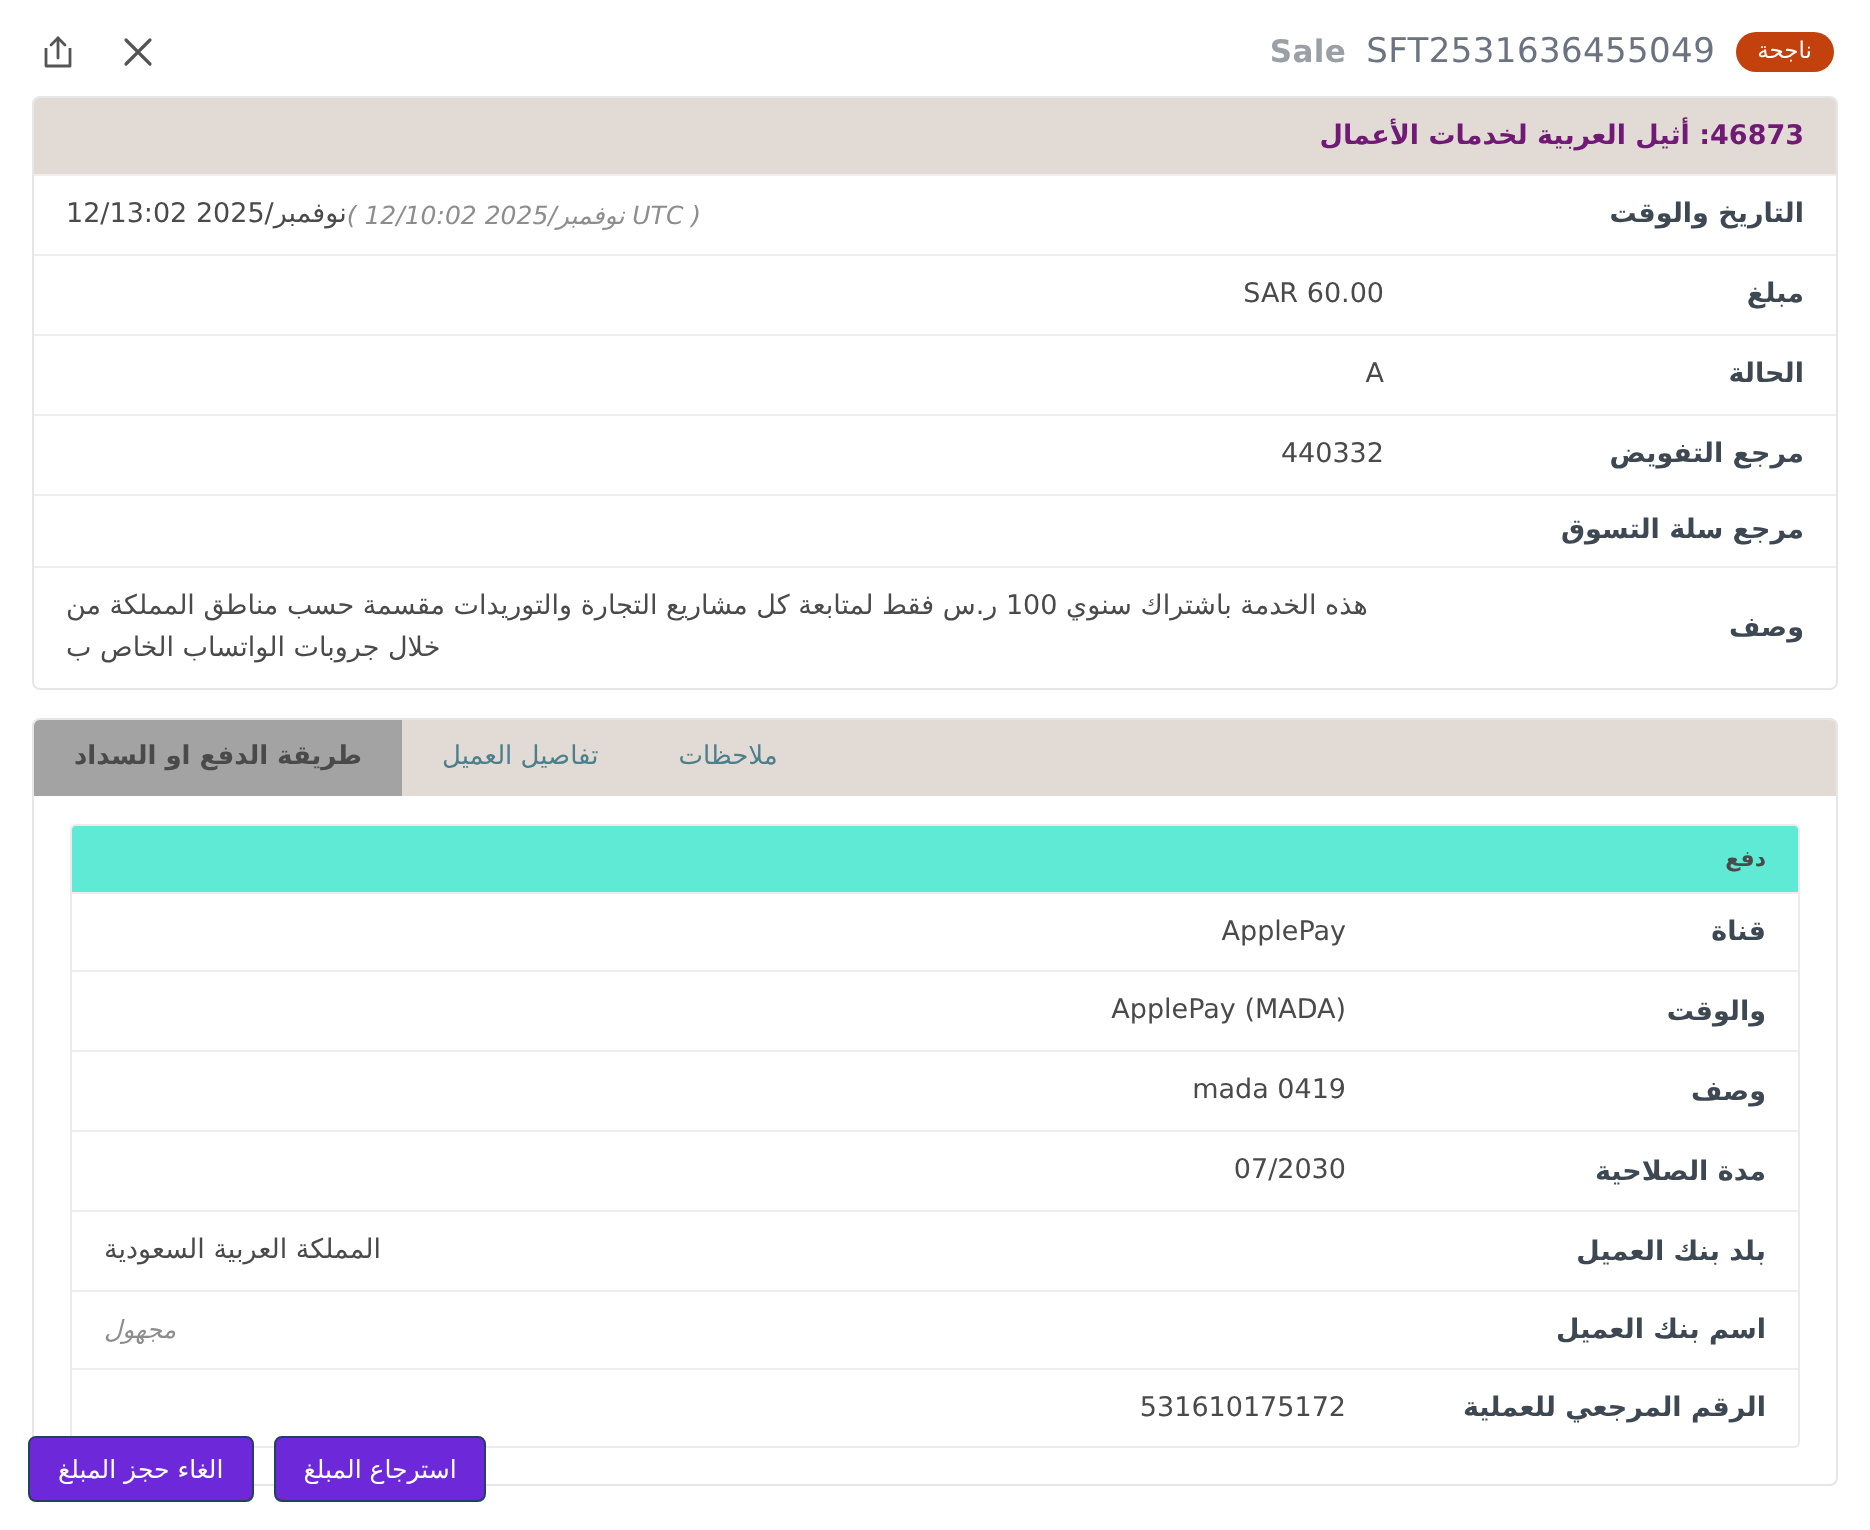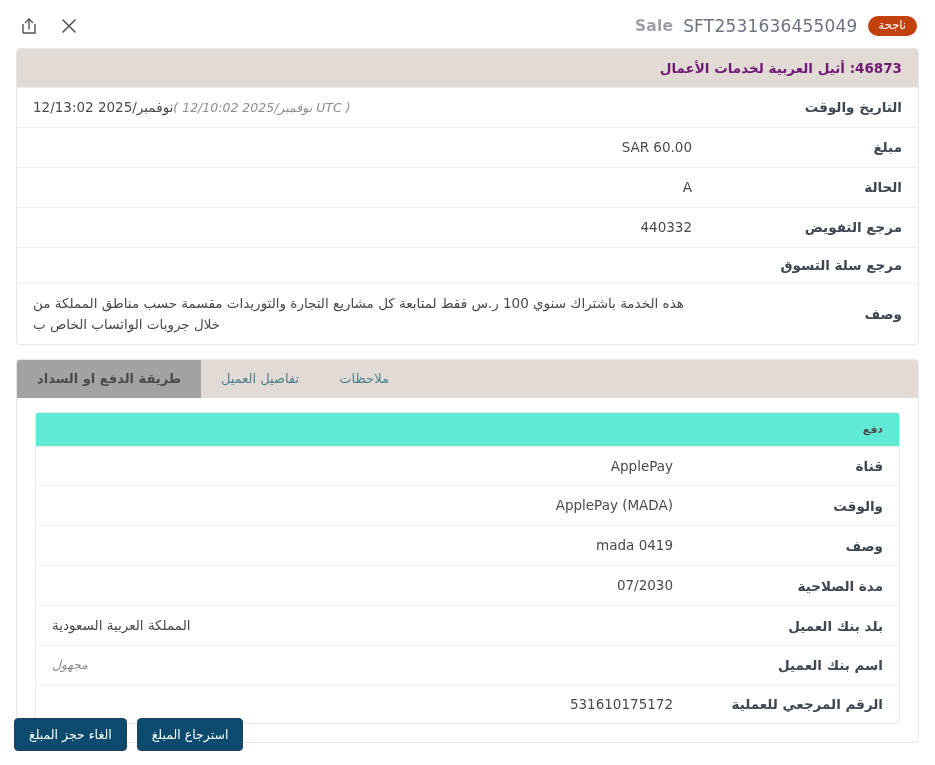--- a/index.html
+++ b/index.html
@@ -191,21 +191,21 @@
     right: 0;
     left: 0;
     padding: 0 14px;
     display: flex;
     flex-direction: row-reverse;
     justify-content: flex-end;
     gap: 10px;
     direction: ltr;
   }
   .btn {
-    background: #0c4a6e;
+    background: #6d28d9;
     color: #fff;
     border: 1px solid #24405f;
     border-radius: 4px;
     font-size: 12.5px;
     padding: 8px 14px;
     cursor: pointer;
     font-family: inherit;
     white-space: nowrap;
   }
 </style>

